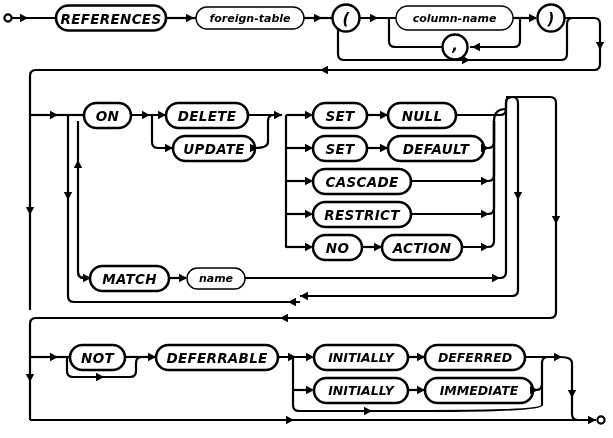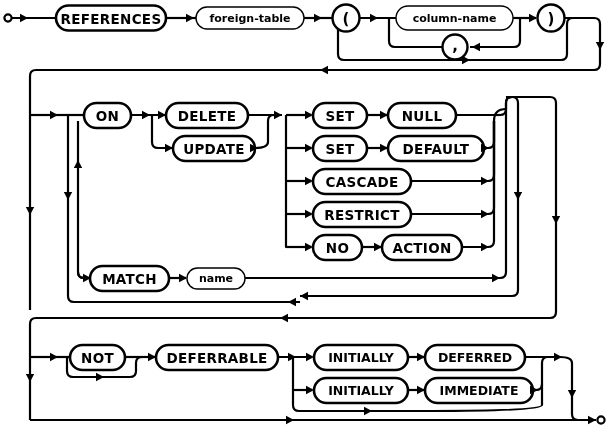--- a/index.html
+++ b/index.html
@@ -1,18 +1,18 @@
 <!DOCTYPE html>
 <html><head>
 <meta charset="utf-8">
 <style>
   html,body{margin:0;padding:0;background:#ffffff;}
   body{width:613px;height:438px;overflow:hidden;
        font-family:"Liberation Sans", sans-serif;}
-  #diagram{position:relative;width:493px;height:438px;}
+  #diagram{position:relative;width:493px;height:438px;font-style:italic;}
   svg{display:block;}
   .rail{fill:none;stroke:#000000;stroke-width:2.2;stroke-linecap:butt;stroke-linejoin:round;}
   .kw-box{fill:#ffffff;stroke:#000000;stroke-width:2.6;}
   .nt-box{fill:#ffffff;stroke:#000000;stroke-width:1.4;}
   .term-circle{fill:#ffffff;stroke:#000000;stroke-width:2.4;}
   .endpoint{fill:#ffffff;stroke:#000000;stroke-width:2.2;}
   .kw-text{font-family:"DejaVu Sans","Liberation Sans",sans-serif;font-size:13.5px;
            font-weight:bold;text-anchor:middle;dominant-baseline:central;fill:#000000;
            letter-spacing:0.3px;}
   .kw-text-sm{font-family:"DejaVu Sans","Liberation Sans",sans-serif;font-size:12.5px;

